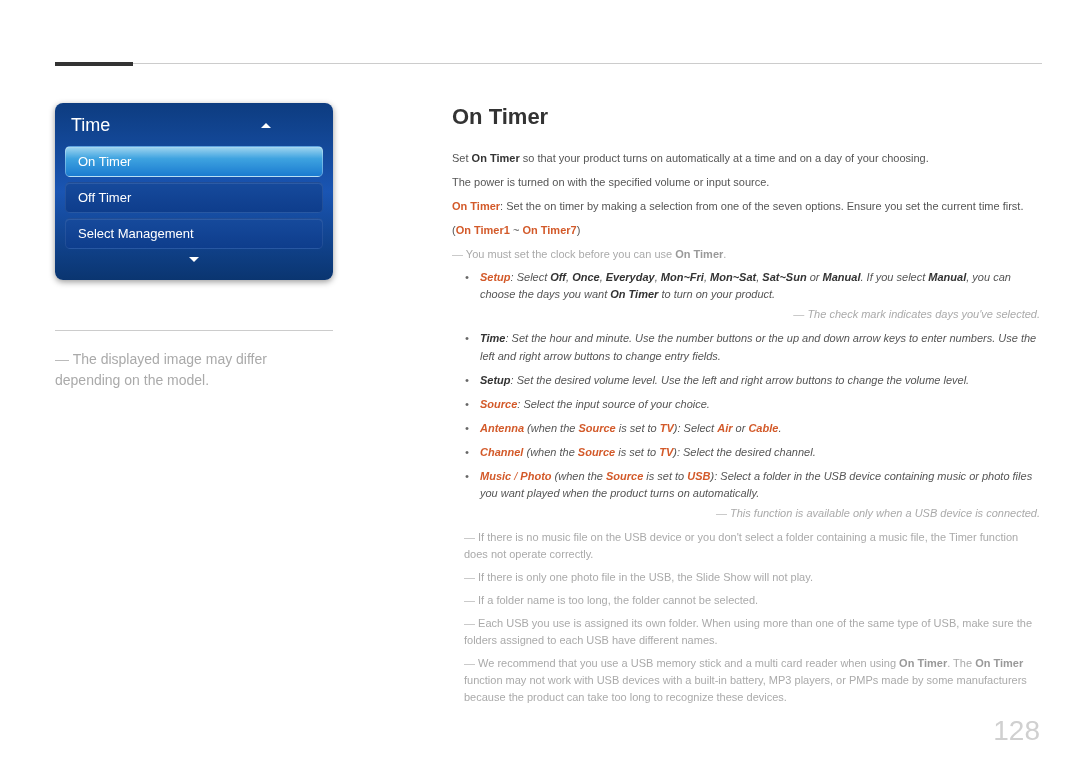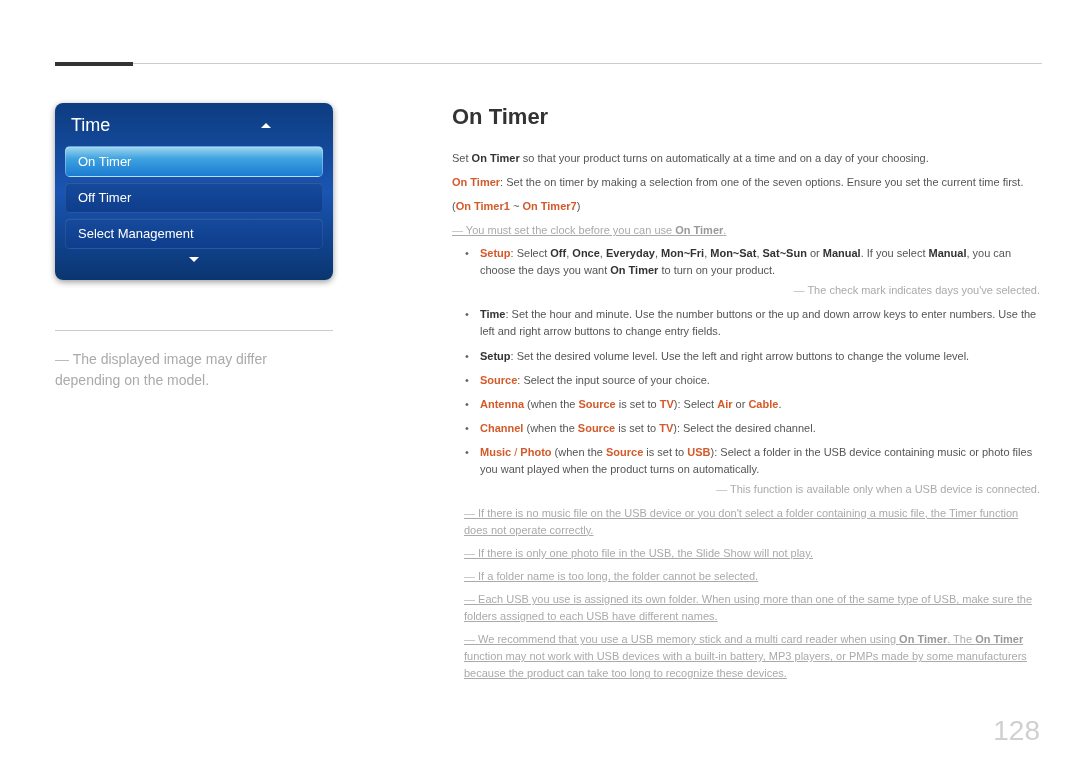--- a/index.html
+++ b/index.html
@@ -101,28 +101,27 @@
       color: #333;
       margin-bottom: 16px;
     }
     .para { margin-bottom: 7px; }
     .red { color: #d35a2a; }
     .redb { color: #d35a2a; font-weight: 700; }
     .bold { font-weight: 700; color: #333; }
     .note {
       color: #aaa;
       margin: 3px 0 6px 0;
-      text-decoration: underline;
     }
     .note::before {
       content: "― ";
       color: #bbb;
     }
     .note .bold { color: #999; }
-    .bullet-list { list-style: none; margin-left: 18px; }
+    .bullet-list { list-style: none; margin-left: 18px; font-style: italic; }
     .bullet-list > li { position: relative; margin-bottom: 7px; padding-left: 10px; }
     .bullet-list > li::before {
       content: "•";
       position: absolute;
       left: -5px;
       color: #666;
     }
     .sub-note {
       color: #aaa;
       margin: 3px 0 6px 12px;
@@ -165,20 +164,21 @@
   <hr class="hr-under">
   <div class="caption">The displayed image may differ depending on the model.</div>
 </div>
 
 <div class="right-col">
   <div class="h2">On Timer</div>
 
   <div class="para">
     <span>Set </span><span class="bold">On Timer</span><span> so that your product turns on automatically at a time and on a day of your choosing.</span>
   </div>
+  <div class="para">The power is turned on with the specified volume or input source.</div>
   <div class="para">
     <span class="redb">On Timer</span><span>: Set the on timer by making a selection from one of the seven options. Ensure you set the current time first.</span>
   </div>
   <div class="para">
     <span>(</span><span class="redb">On Timer1</span><span> ~ </span><span class="redb">On Timer7</span><span>)</span>
   </div>
   <div class="note">
     <span>You must set the clock before you can use </span><span class="bold">On Timer</span><span>.</span>
   </div>
 

